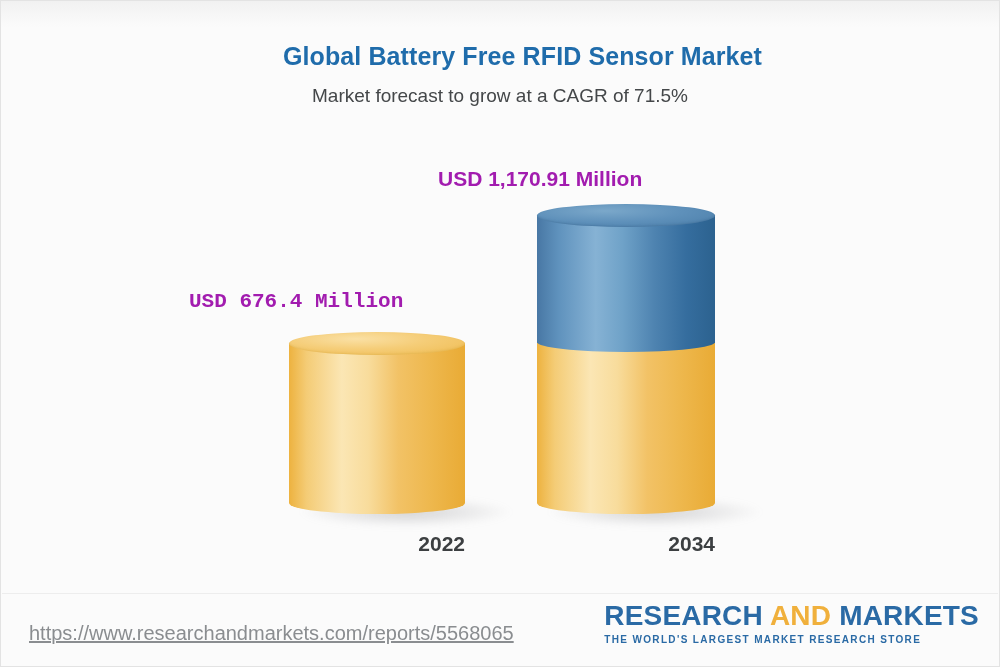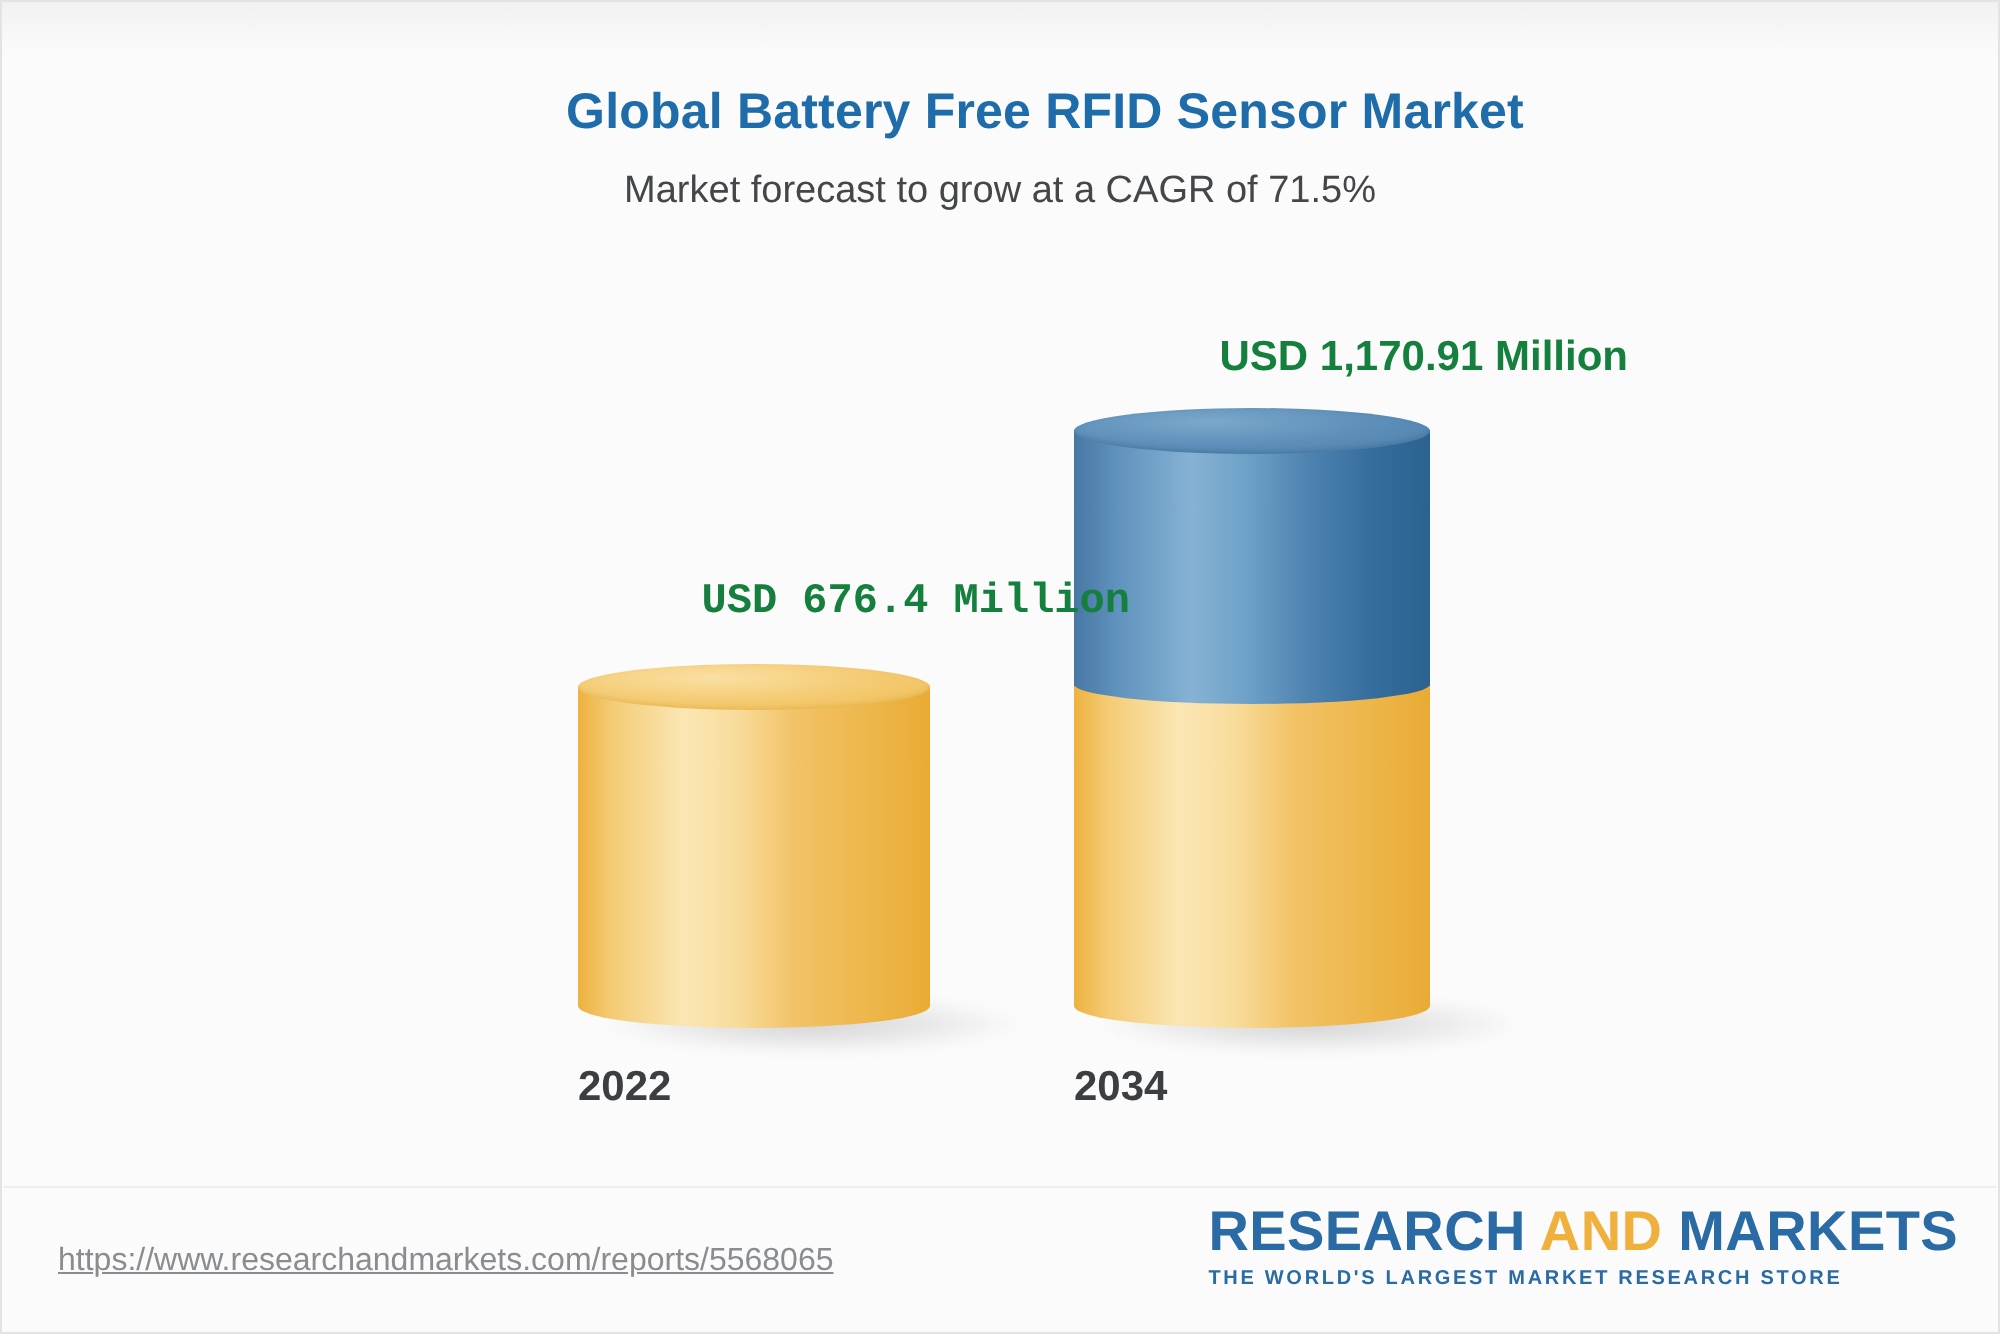--- a/index.html
+++ b/index.html
@@ -119,52 +119,52 @@
     position: absolute;
     border-radius: 50%;
     background: radial-gradient(ellipse at center, rgba(120,120,125,0.30) 0%, rgba(140,140,145,0.12) 48%, rgba(255,255,255,0) 72%);
     filter: blur(3px);
   }
 
   .value-label {
     position: absolute;
     font-size: 21px;
     font-weight: bold;
-    color: #15803d;
-    white-space: nowrap;
-    text-align: right;
+    color: #a21caf;
+    white-space: nowrap;
+    text-align: left;
   }
   #label-2022 { left: 188px; top: 289px; width: 376px; font-family: Liberation Mono, monospace; }
   #label-2027 { left: 437px; top: 166px; width: 376px; }
 
   .cat-label {
     position: absolute;
     font-size: 21px;
     font-weight: bold;
     color: #3c3f41;
-    text-align: left;
+    text-align: right;
     white-space: nowrap;
   }
   #cat-2022 { left: 288px; top: 531px; width: 176px; }
   #cat-2027 { left: 536px; top: 531px; width: 178px; }
 
   .footer-rule {
     position: absolute;
     left: 1px;
     right: 1px;
     top: 592px;
     height: 1px;
     background: #ededed;
   }
 
   .source-url {
     position: absolute;
     left: 28px;
     top: 621px;
-    font-size: 16px;
+    font-size: 20px;
     color: #8a8d90;
     white-space: nowrap;
   }
 
   .brand {
     position: absolute;
     right: 20px;
     top: 600px;
   }
   .brand-main {

